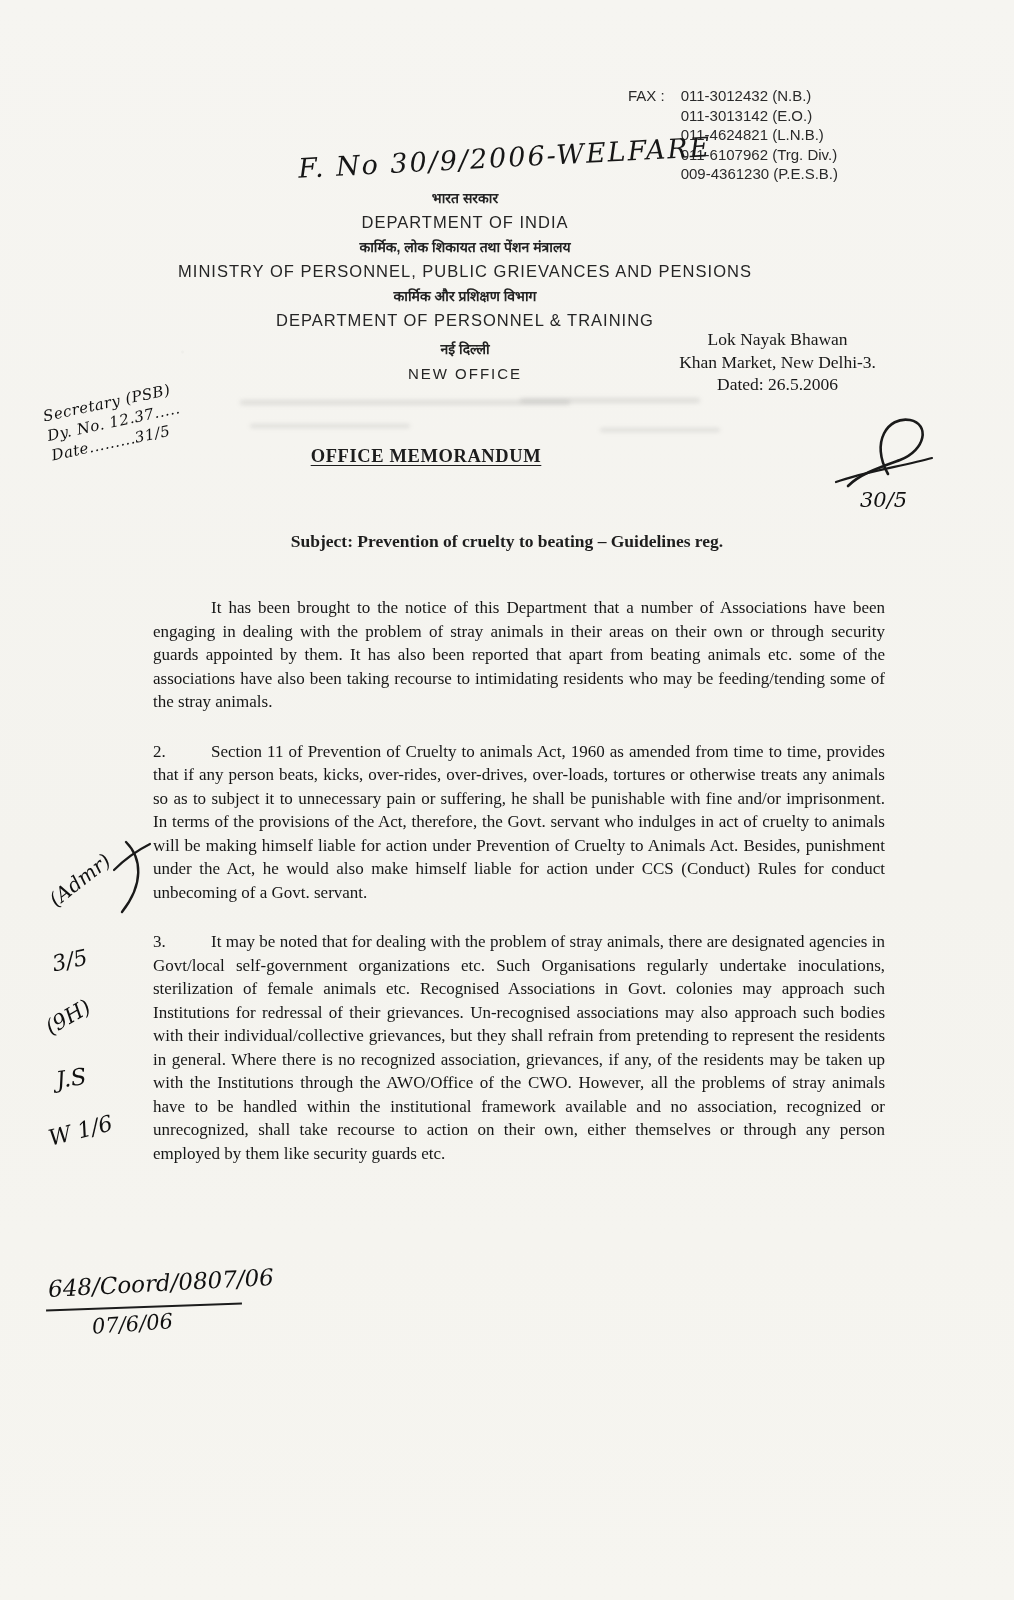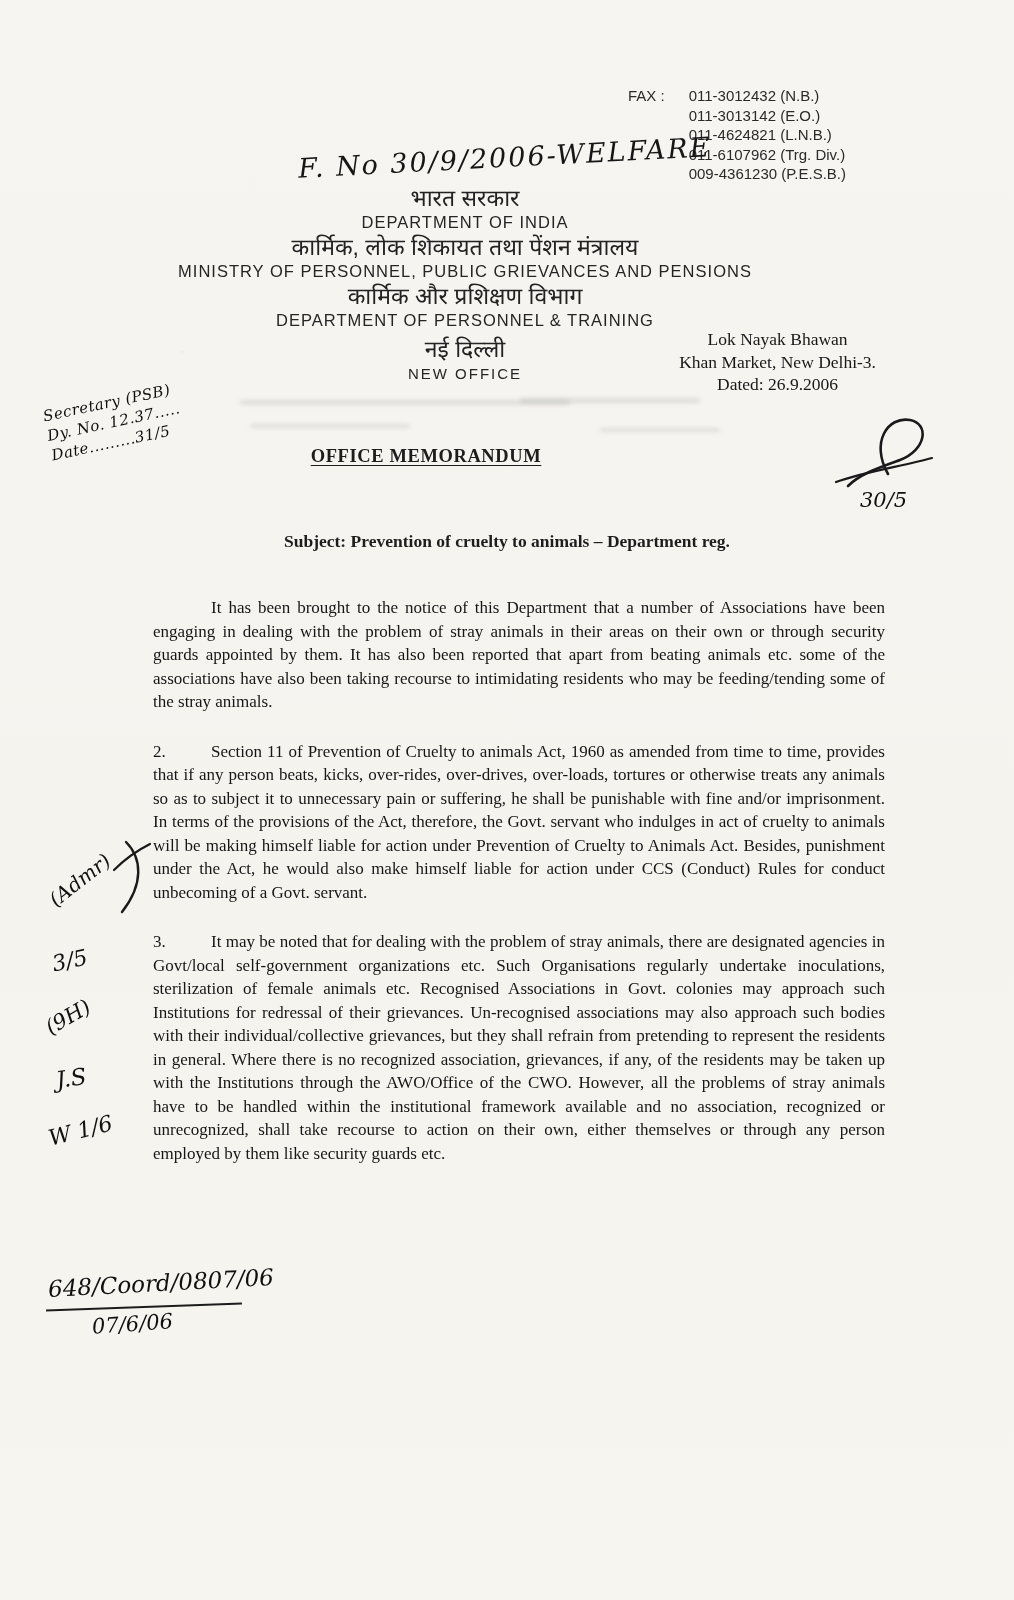--- a/index.html
+++ b/index.html
@@ -12,27 +12,27 @@
       radial-gradient(circle at 72% 61%, rgba(0,0,0,0.02) 1px, transparent 2px),
       linear-gradient(180deg,#f6f5f1 0%, #f4f3ee 55%, #f6f5f0 100%);
     font-family:"Liberation Serif", serif;
     color:#1d1d1d;
     overflow:hidden;
   }
   .abs{position:absolute;}
   .sans{font-family:"Liberation Sans", sans-serif;}
   .hand{font-family:"DejaVu Serif", serif;font-style:italic;color:#101010;}
   
-  .fax{left:628px;top:86px;font-size:15px;line-height:19.5px;display:flex;gap:24px;color:#2a2a2a;}
+  .fax{left:628px;top:86px;font-size:15px;line-height:19.5px;display:flex;gap:16px;color:#2a2a2a;}
   .fax .fax-label{white-space:nowrap;}
   
   .fileno{left:298px;top:142px;font-size:27px;letter-spacing:2px;transform:rotate(-3deg);color:#161616;}
   
   .letterhead{left:95px;top:186px;width:740px;text-align:center;color:#222;}
-  .lh-hi{font-size:23px;line-height:24px;font-family:"Liberation Sans",sans-serif;}
+  .lh-hi{font-size:14px;line-height:24px;font-family:"Liberation Sans",sans-serif;font-weight:bold;}
   .lh-en{font-family:"Liberation Sans",sans-serif;font-size:16.5px;line-height:25px;letter-spacing:1px;color:#252525;}
   .lh-sm{font-size:15px;letter-spacing:2px;}
   
   .addr{right:138px;top:328px;text-align:center;font-size:17.5px;line-height:22.5px;color:#181818;}
   
   .stamp{left:46px;top:392px;transform:rotate(-12deg);font-size:15px;line-height:20px;letter-spacing:0.5px;}
   
   .smudge{background:rgba(110,110,110,0.16);filter:blur(2px);border-radius:2px;}
   
   .memo-title{left:0;top:446px;width:852px;text-align:center;font-weight:bold;font-size:18.5px;letter-spacing:0.6px;text-decoration:underline;text-underline-offset:3px;}
@@ -79,21 +79,21 @@
     <div class="lh-en">MINISTRY OF PERSONNEL, PUBLIC GRIEVANCES AND PENSIONS</div>
     <div class="lh-hi">कार्मिक और प्रशिक्षण विभाग</div>
     <div class="lh-en">DEPARTMENT OF PERSONNEL &amp; TRAINING</div>
     <div class="lh-hi" style="margin-top:4px;">नई दिल्ली</div>
     <div class="lh-en lh-sm">NEW OFFICE</div>
   </div>
 
   <div class="abs addr">
     <div>Lok Nayak Bhawan</div>
     <div>Khan Market, New Delhi-3.</div>
-    <div>Dated: 26.9.2006</div>
+    <div>Dated: 26.5.2006</div>
   </div>
 
   <div class="abs stamp hand">
     <div>Secretary (PSB)</div>
     <div>Dy. No. 12.37.....</div>
     <div>Date.........31/5</div>
   </div>
 
   <div class="abs smudge" style="left:240px;top:400px;width:330px;height:5px;"></div>
   <div class="abs smudge" style="left:520px;top:398px;width:180px;height:5px;"></div>
@@ -103,21 +103,21 @@
   <div class="abs memo-title">OFFICE MEMORANDUM</div>
 
   <div class="abs sig">
     <svg width="120" height="100" viewBox="0 0 120 100">
       <path class="ink" stroke-width="2.6" d="M70,62 C52,30 70,4 92,8 C112,12 108,38 82,48 C60,56 42,62 30,74"></path>
       <path class="ink" stroke-width="2.2" d="M18,70 C45,60 85,54 114,46"></path>
     </svg>
   </div>
   <div class="abs sig-date hand">30/5</div>
 
-  <div class="abs subject">Subject: Prevention of cruelty to animals – Department reg.</div>
+  <div class="abs subject">Subject: Prevention of cruelty to beating – Guidelines reg.</div>
 
   <div class="abs body-wrap">
     <p class="body-para first-indent">It has been brought to the notice of this Department that a number of Associations have been engaging in dealing with the problem of stray animals in their areas on their own or through security guards appointed by them. It has also been reported that apart from beating animals etc. some of the associations have also been taking recourse to intimidating residents who may be feeding/tending some of the stray animals.</p>
     <p class="body-para"><span class="para-num">2.</span><span>Section 11 of Prevention of Cruelty to animals Act, 1960 as amended from time to time, provides that if any person beats, kicks, over-rides, over-drives, over-loads, tortures or otherwise treats any animals so as to subject it to unnecessary pain or suffering, he shall be punishable with fine and/or imprisonment. In terms of the provisions of the Act, therefore, the Govt. servant who indulges in act of cruelty to animals will be making himself liable for action under Prevention of Cruelty to Animals Act. Besides, punishment under the Act, he would also make himself liable for action under CCS (Conduct) Rules for conduct unbecoming of a Govt. servant.</span></p>
     <p class="body-para"><span class="para-num">3.</span><span>It may be noted that for dealing with the problem of stray animals, there are designated agencies in Govt/local self-government organizations etc. Such Organisations regularly undertake inoculations, sterilization of female animals etc. Recognised Associations in Govt. colonies may approach such Institutions for redressal of their grievances. Un-recognised associations may also approach such bodies with their individual/collective grievances, but they shall refrain from pretending to represent the residents in general. Where there is no recognized association, grievances, if any, of the residents may be taken up with the Institutions through the AWO/Office of the CWO. However, all the problems of stray animals have to be handled within the institutional framework available and no association, recognized or unrecognized, shall take recourse to action on their own, either themselves or through any person employed by them like security guards etc.</span></p>
   </div>
 
   <div class="abs" style="left:112px;top:840px;">
     <svg width="40" height="80" viewBox="0 0 40 80">
       <path class="ink" stroke-width="2.4" d="M14,2 C30,18 32,44 10,72"></path>

